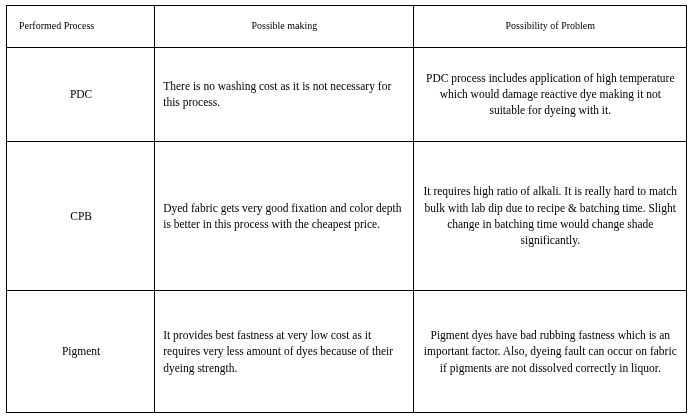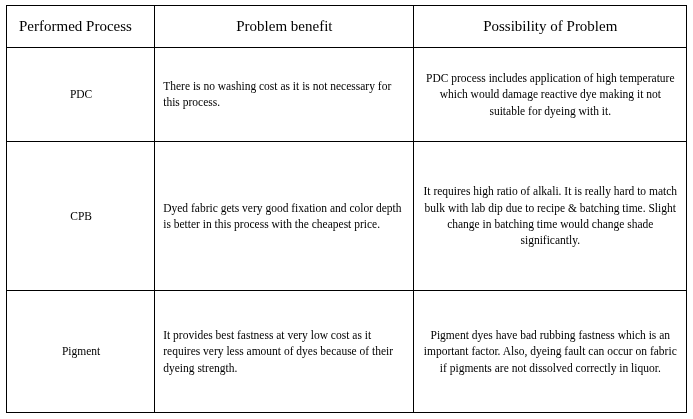--- a/index.html
+++ b/index.html
@@ -45,21 +45,21 @@
     text-align: left;
   }
   td.col-problem {
     width: 273px;
     text-align: center;
   }
   tr.header-row td {
     text-align: center;
     vertical-align: middle;
     height: 30px;
-    font-size: 15px;
+    font-size: 10px;
   }
   tr.header-row td.col-process {
     text-align: left;
     padding-left: 12px;
   }
   .cell-text {
     display: block;
     white-space: pre-line;
   }
   tr.row-pdc td { height: 68px; }
@@ -72,21 +72,21 @@
 <body>
 
 <div class="page">
   <table class="process-table">
     <tbody>
       <tr class="header-row">
         <td class="col-process">
             <span class="cell-text">Performed Process</span>
           </td>
         <td class="col-benefit">
-            <span class="cell-text">Problem benefit</span>
+            <span class="cell-text">Possible making</span>
           </td>
         <td class="col-problem">
             <span class="cell-text">Possibility of Problem</span>
           </td>
       </tr>
       <tr class="row-pdc">
         <td class="col-process">
             <span class="cell-text">PDC</span>
           </td>
         <td class="col-benefit">

